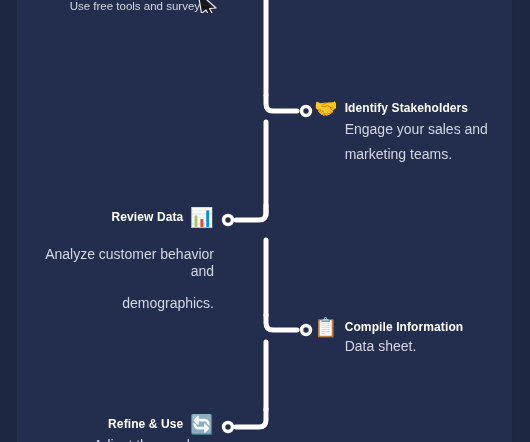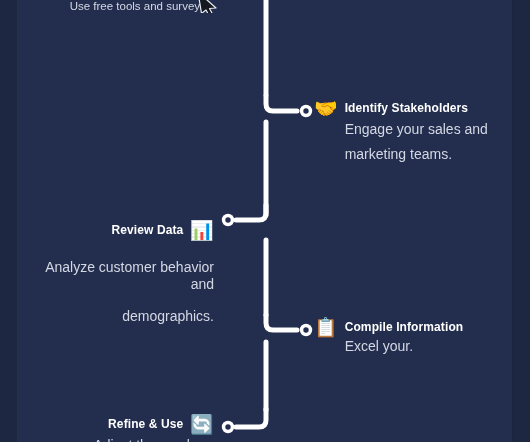--- a/index.html
+++ b/index.html
@@ -161,37 +161,37 @@
     <div class="node-row">
       <span class="node-emoji">🤝</span>
       <div class="node-text">
         <div class="node-title">Identify Stakeholders</div>
         <div class="node-desc">Engage your sales and</div>
         <div class="node-desc" style="margin-top:8px;">marketing teams.</div>
       </div>
     </div>
   </div>
 
-  <div class="node left" style="left:20px; top:220px; width:194px;">
+  <div class="node left" style="left:20px; top:207px; width:194px;">
     <div class="node-row">
       <div class="node-text">
         <div class="node-title">Review Data</div>
       </div>
       <span class="node-emoji">📊</span>
     </div>
     <div class="node-desc" style="margin-top:18px;">Analyze customer behavior and</div>
     <div class="node-desc" style="margin-top:16px;">demographics.</div>
   </div>
 
   <div class="node right" style="left:314px; top:317px; width:200px;">
     <div class="node-row">
       <span class="node-emoji">📋</span>
       <div class="node-text">
         <div class="node-title">Compile Information</div>
-        <div class="node-desc" style="margin-top:0;">Excel your.</div>
+        <div class="node-desc" style="margin-top:0;">Data sheet.</div>
       </div>
     </div>
   </div>
 
   <div class="node left" style="left:20px; top:414px; width:194px;">
     <div class="node-row">
       <div class="node-text">
         <div class="node-title">Refine &amp; Use</div>
       </div>
       <span class="node-emoji">🔄</span>

